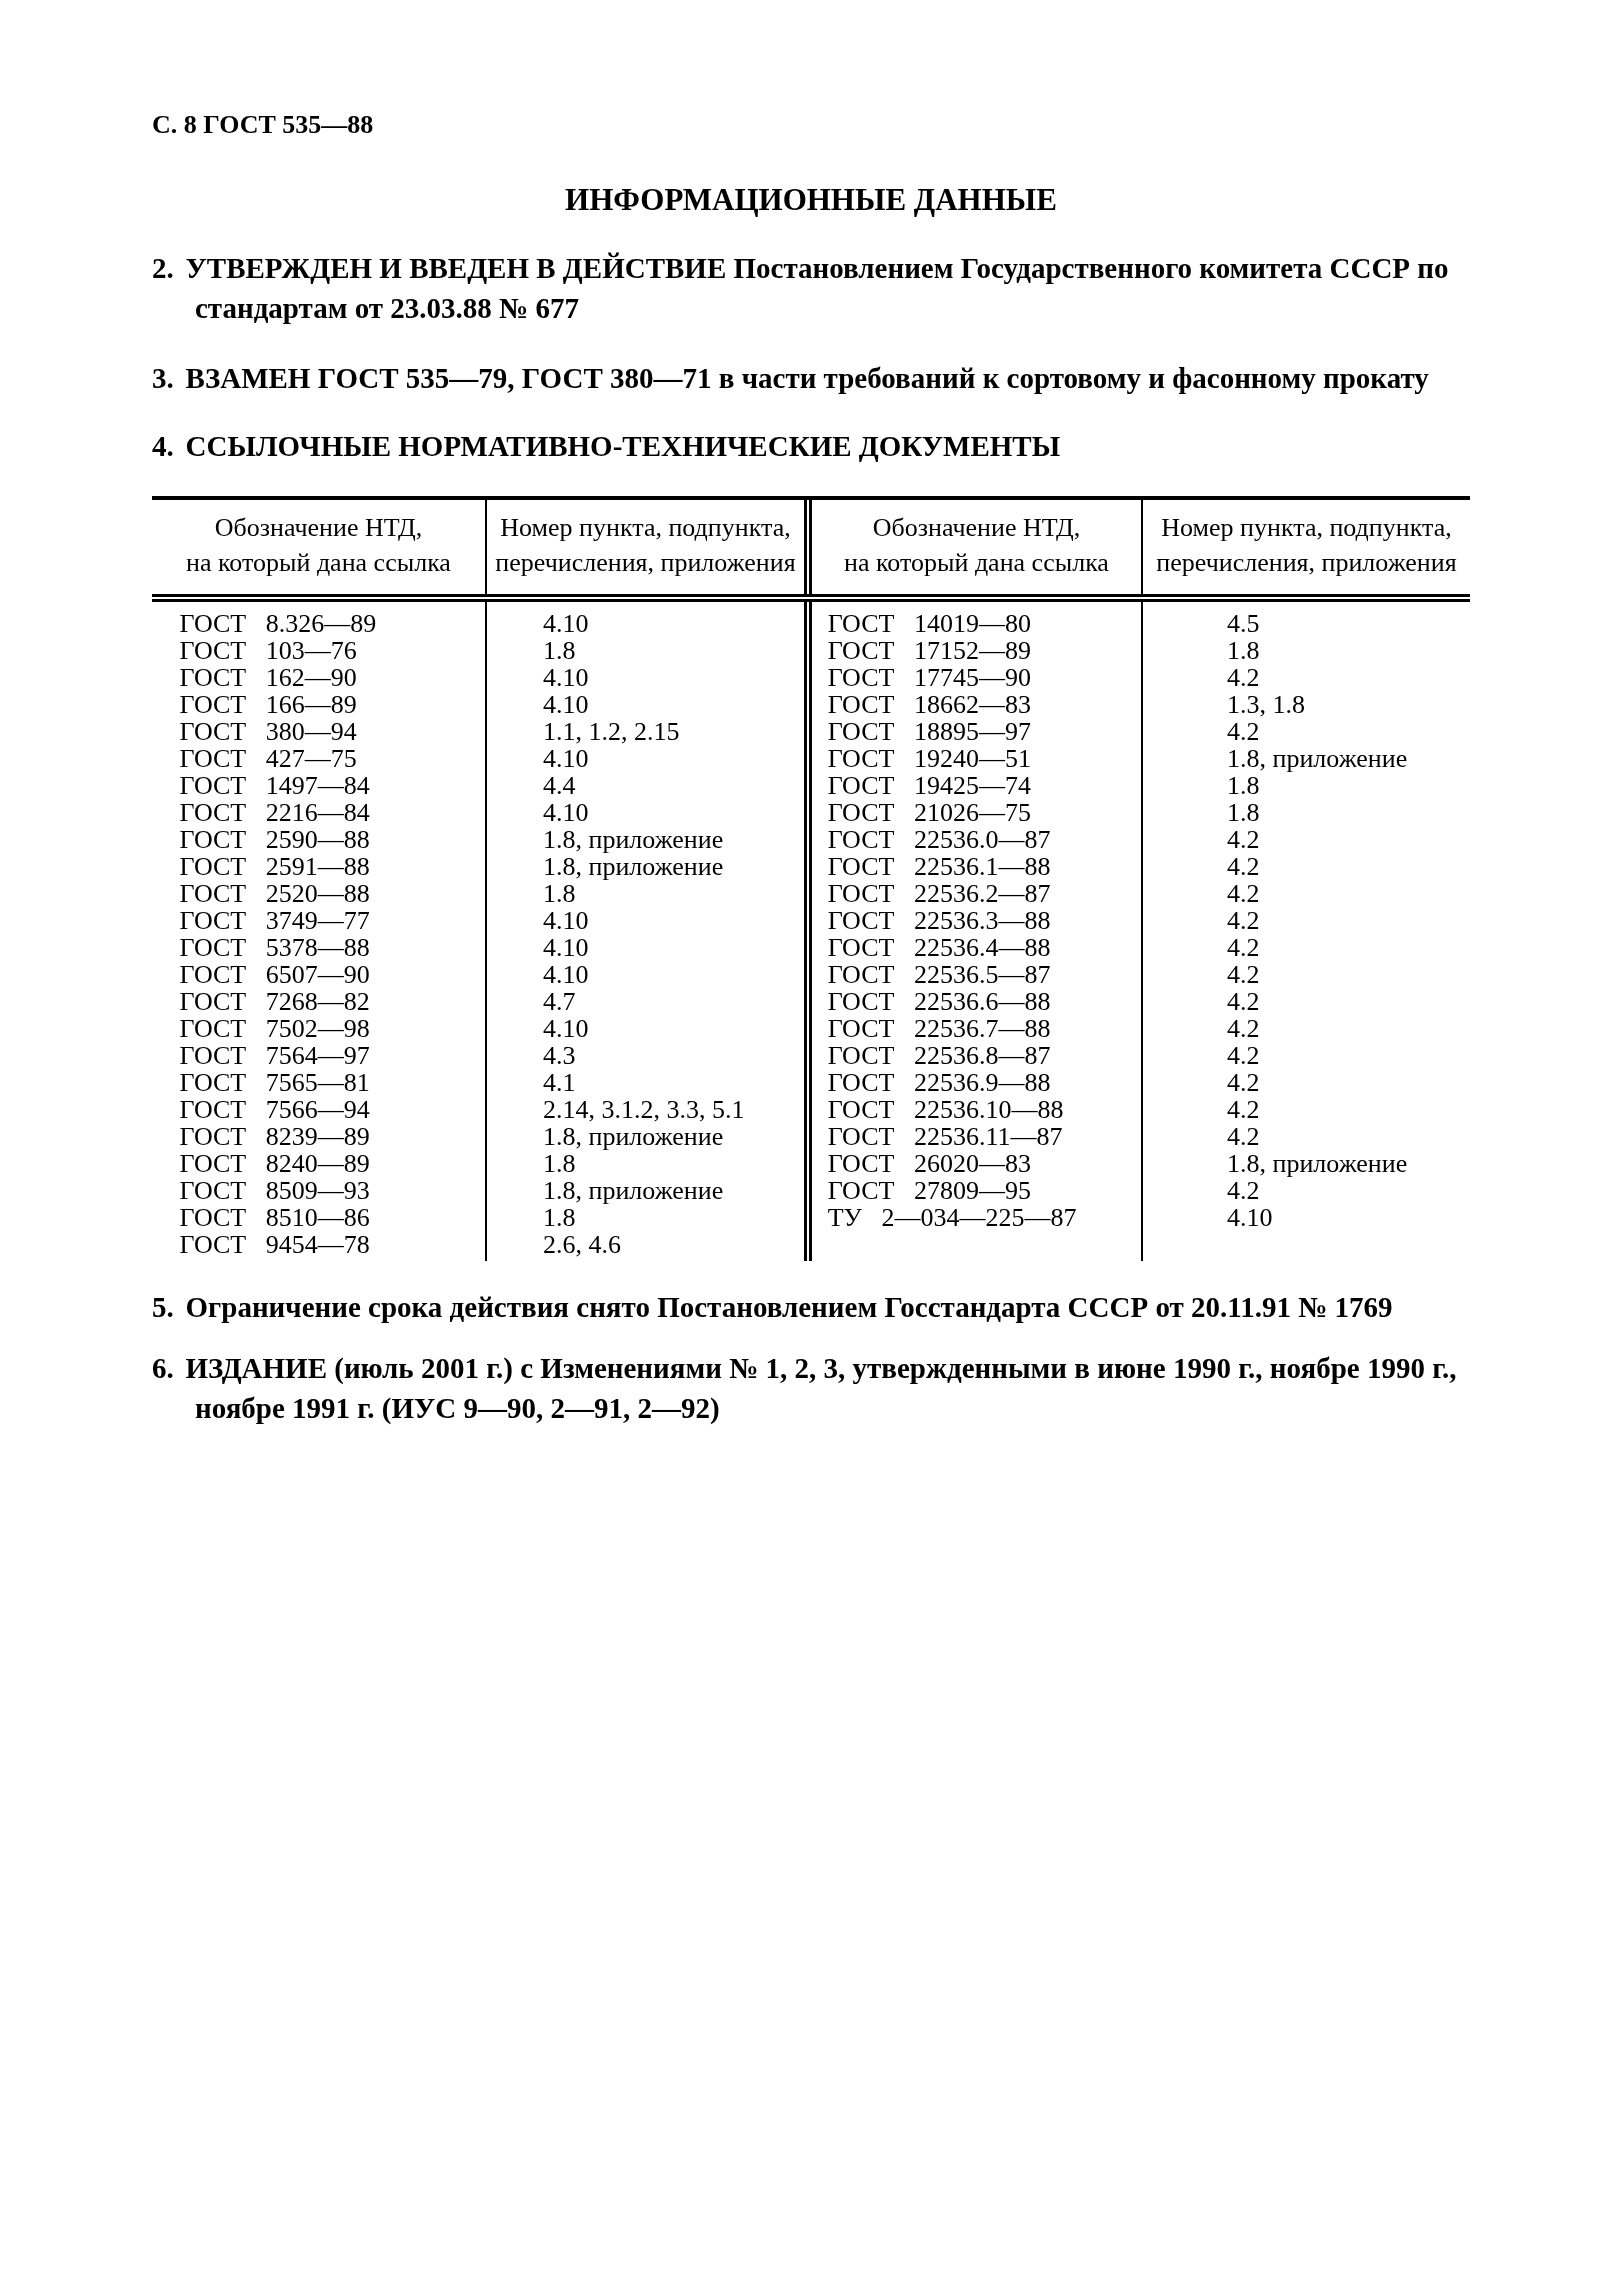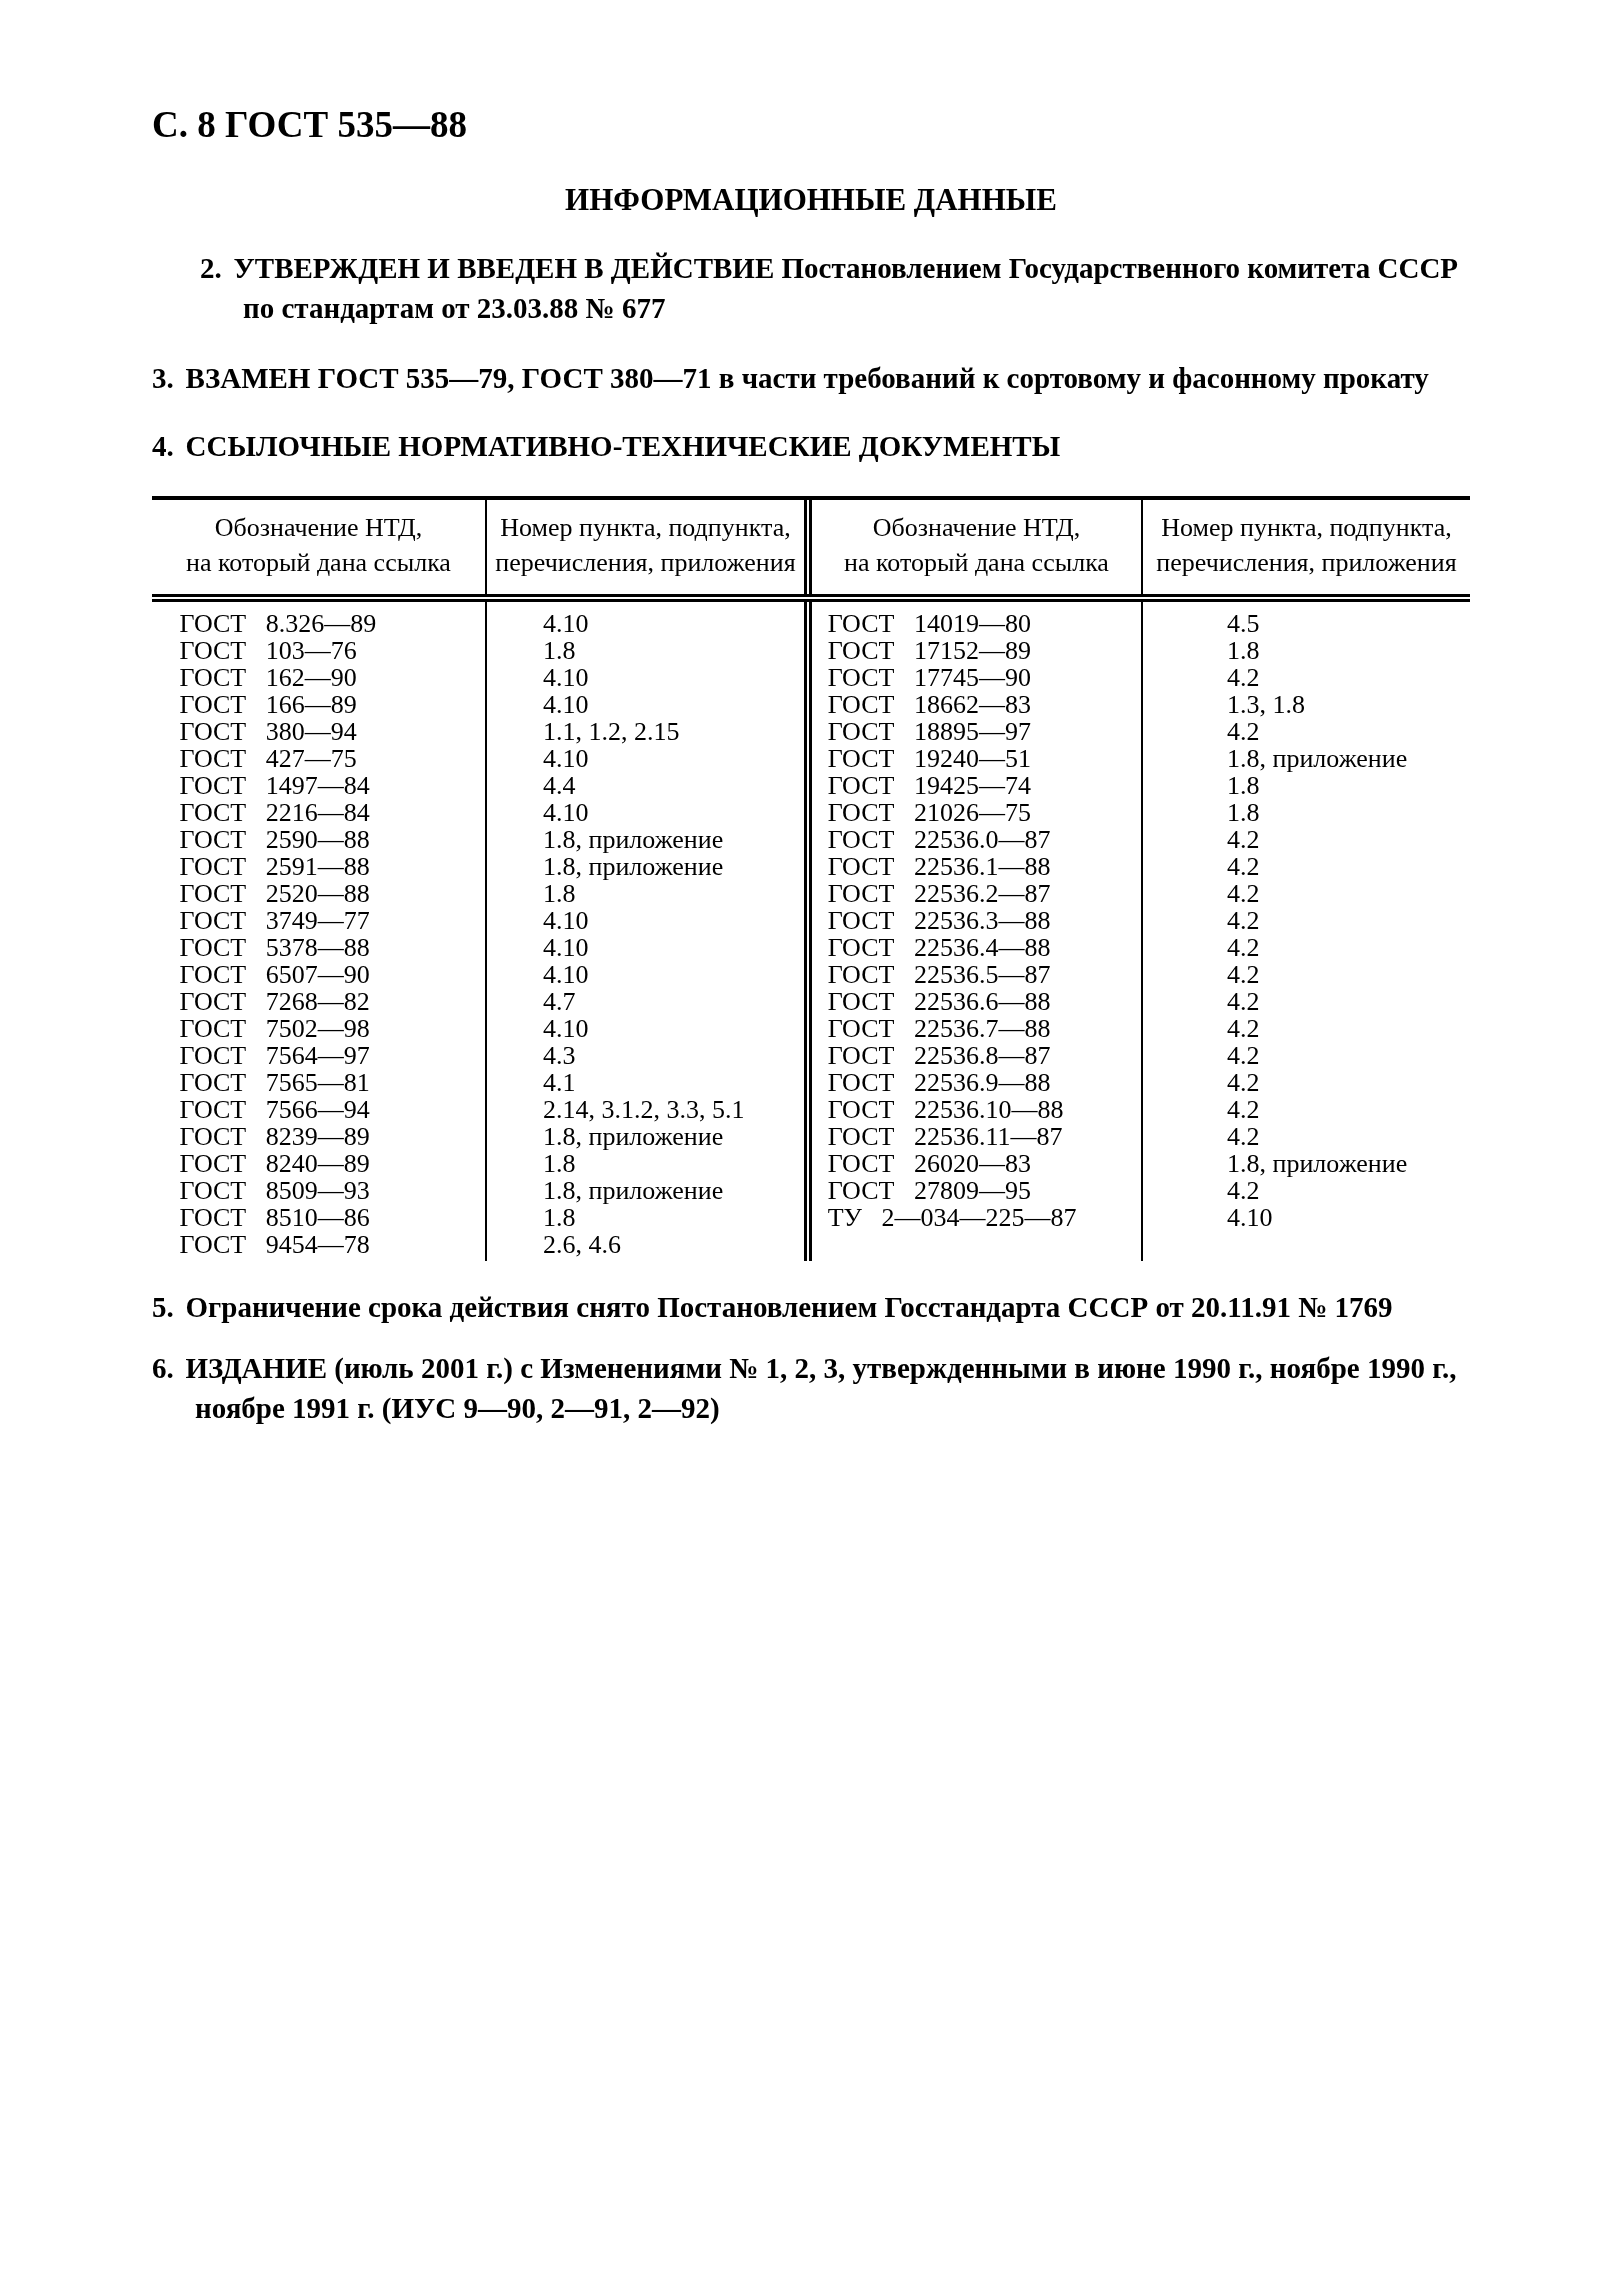--- a/index.html
+++ b/index.html
@@ -8,21 +8,21 @@
     width: 1622px;
     height: 2295px;
     background: #ffffff;
     box-sizing: border-box;
     padding: 108px 152px 0 152px;
     font-family: "Liberation Serif", "DejaVu Serif", serif;
     color: #000;
     overflow: hidden;
   }
   .page-header {
-    font-size: 37px;
+    font-size: 26px;
     font-weight: bold;
     line-height: 34px;
     white-space: nowrap;
   }
   .doc-title {
     margin-top: 41px;
     text-align: center;
     font-size: 31px;
     font-weight: bold;
     line-height: 34px;
@@ -30,21 +30,21 @@
   .num-item {
     font-size: 29px;
     font-weight: bold;
     line-height: 40px;
     padding-left: 43px;
     text-indent: -43px;
     text-align: left;
   }
   .num-item .item-num { margin-right: 11.8px; }
   .mt-1 { margin-top: 48px; }
-  .mt-2 { margin-top: 31px; margin-left: 48px; }
+  .mt-2 { margin-top: 31px; }
   .mt-3 { margin-top: 30px; }
   .mt-4 { margin-top: 27.5px; }
   .mt-5 { margin-top: 26px; }
   .mt-6 { margin-top: 21px; }
 
   .ref-table {
     margin-top: 30px;
     width: 1318px;
     border-top: 4.6px solid #000;
   }

